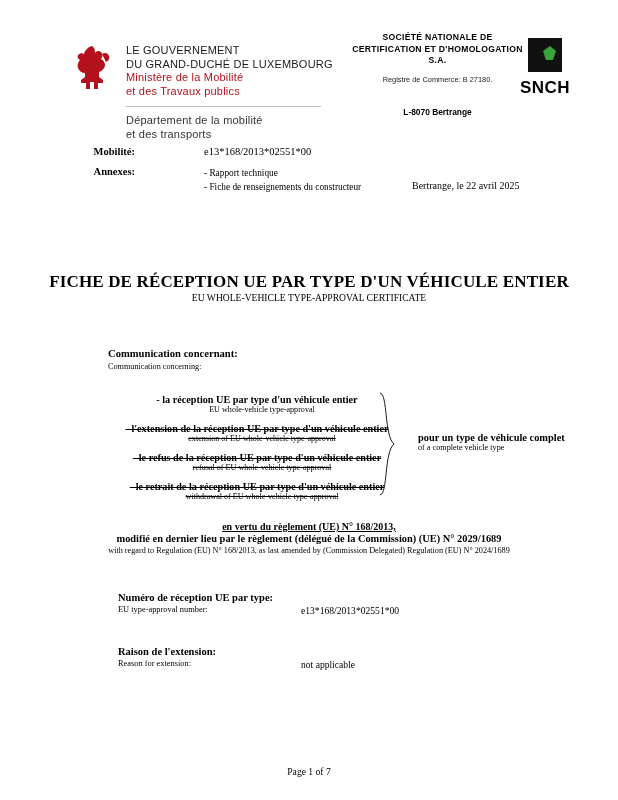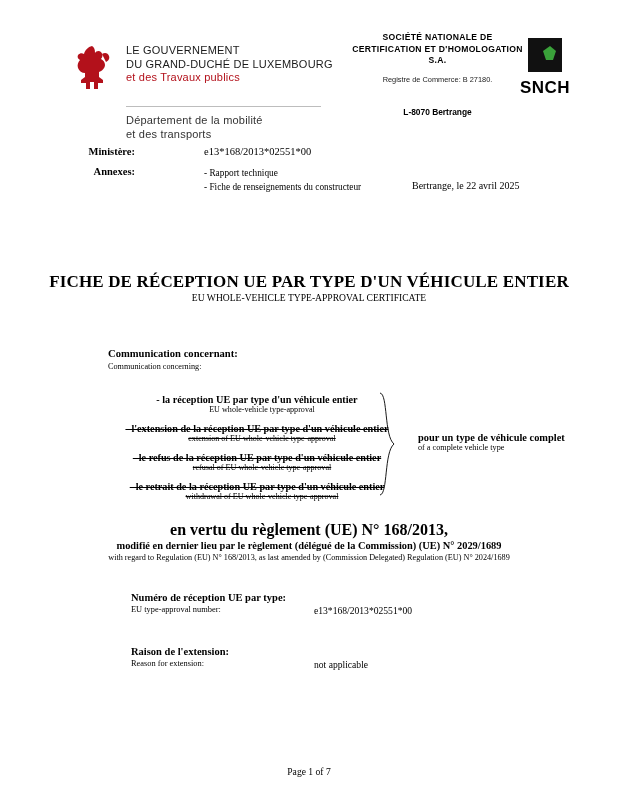--- a/index.html
+++ b/index.html
@@ -255,37 +255,38 @@
 
   
   .reg {
     position: absolute;
     left: 0;
     top: 521px;
     width: 618px;
     text-align: center;
   }
   .reg-l1 {
-    font-size: 16px;
-    font-weight: bold;
+    font-size: 10px;
+    font-weight: bold;
+    text-decoration: underline;
   }
   .reg-l2 {
     font-size: 10.4px;
     font-weight: bold;
     margin-top: 1px;
   }
   .reg-l3 {
     font-size: 8.2px;
     margin-top: 2px;
   }
 
   
   .field {
     position: absolute;
-    left: 131px;
+    left: 118px;
     width: 450px;
   }
   .field-fr {
     font-size: 10.5px;
     font-weight: bold;
   }
   .field-en {
     font-size: 8.4px;
     margin-top: 2px;
   }
@@ -323,20 +324,21 @@
         </g>
         <g fill="#b3111b">
           <circle cx="16" cy="13" r="1.4"></circle>
         </g>
       </svg>
     </div>
 
     <div class="gov-block">
       <div class="gov-line">LE GOUVERNEMENT</div>
       <div class="gov-line">DU GRAND-DUCHÉ DE LUXEMBOURG</div>
+      <div class="gov-line red">Ministère de la Mobilité</div>
       <div class="gov-line red">et des Travaux publics</div>
     </div>
     <div class="gov-divider"></div>
     <div class="gov-sub">
       <div class="gov-line">Département de la mobilité</div>
       <div class="gov-line">et des transports</div>
     </div>
 
     <div class="snch-block">
       <div class="snch-title">SOCIÉTÉ NATIONALE DE</div>
@@ -353,21 +355,21 @@
           <polygon points="17,6 27,13 23,24 11,24 7,13" fill="#ffffff" opacity="0"></polygon>
           <path d="M22 8 L28 13 L25 22 L18 22 L15 13 Z" fill="#3aa23a"></path>
           <path d="M6 12 L14 12 L14 16 L10 16 L10 18 L14 18 L14 24 L6 24 L6 20 L10 20 L10 19 L6 19 Z" fill="#ffffff" opacity="0"></path>
         </svg>
       </div>
       <div class="snch-word">SNCH</div>
     </div>
   </div>
 
   <div class="ref-row">
-    <div class="ref-label">Ministère:</div>
+    <div class="ref-label">Mobilité:</div>
     <div class="ref-value">e13*168/2013*02551*00</div>
   </div>
 
   <div class="annex-row">
     <div class="annex-label">Annexes:</div>
     <div class="annex-items">
       <div>- Rapport technique</div>
       <div>- Fiche de renseignements du constructeur</div>
     </div>
   </div>

